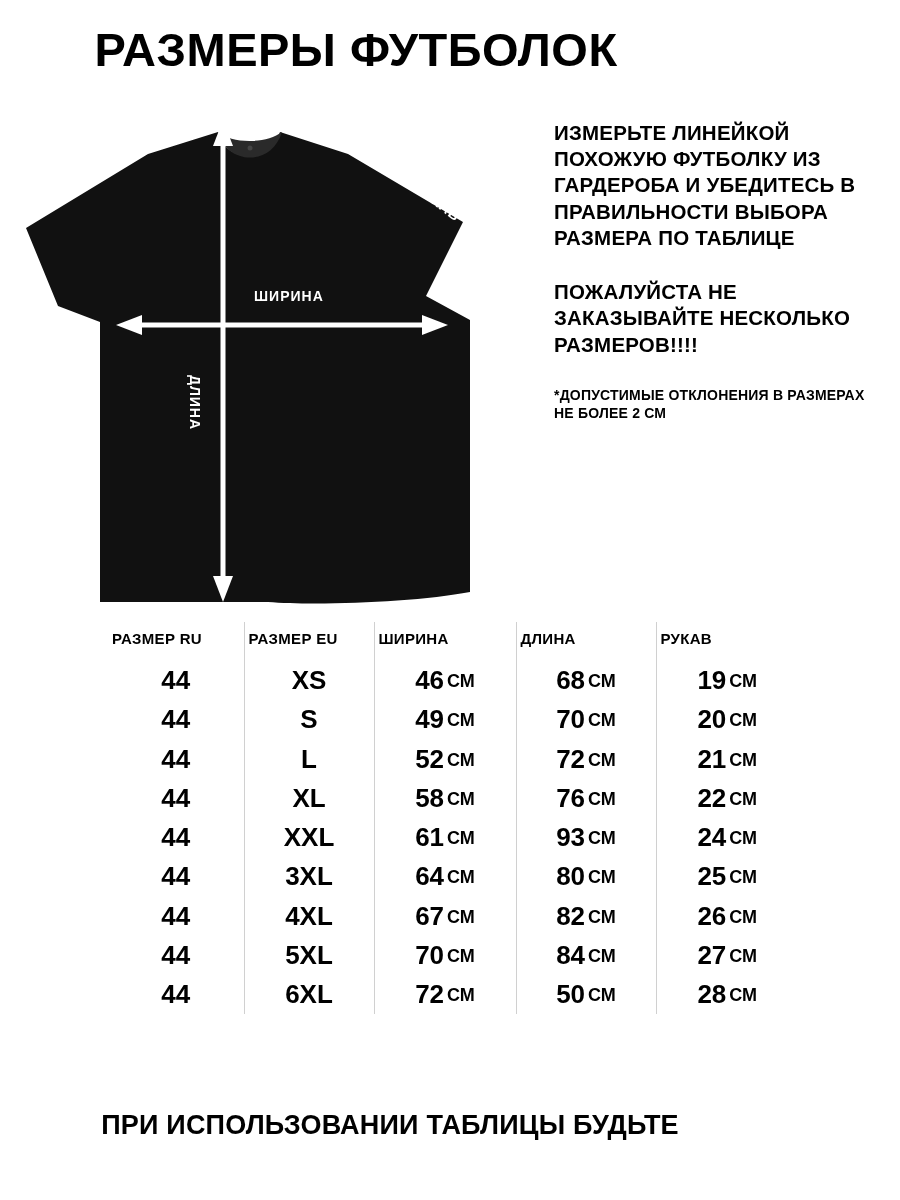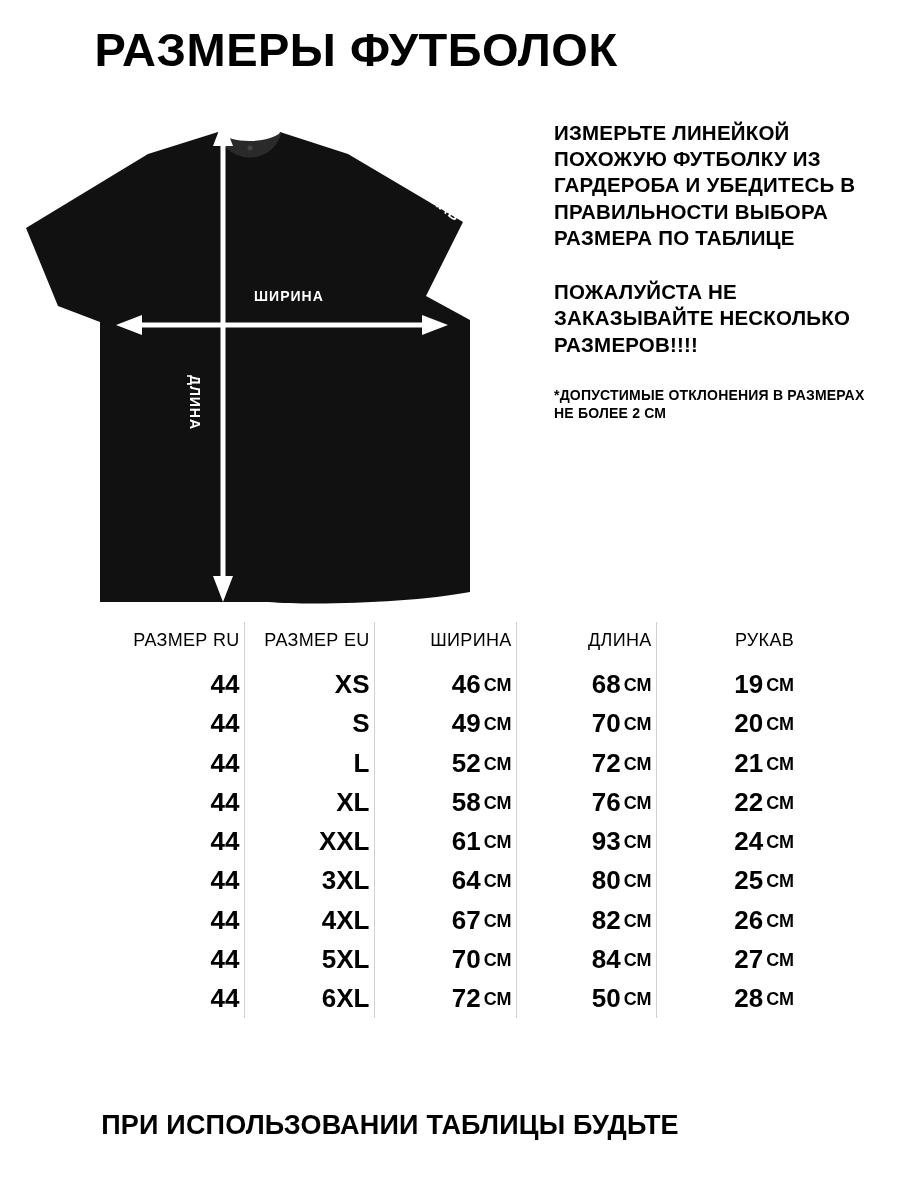--- a/index.html
+++ b/index.html
@@ -75,31 +75,31 @@
     position: absolute;
     left: 108px;
     top: 622px;
     width: 690px;
   }
   table {
     border-collapse: collapse;
     width: 690px;
   }
   thead th {
-    font-size: 18px;
-    font-weight: normal;
+    font-size: 15px;
+    font-weight: bold;
     padding: 8px 4px 14px 4px;
-    text-align: right;
+    text-align: left;
     letter-spacing: 0.3px;
     border-right: 1px solid #d0d0d0;
     white-space: nowrap;
   }
   thead th:last-child { border-right: none; }
   tbody td {
-    text-align: right;
+    text-align: center;
     padding: 3px 4px;
     border-right: 1px solid #d0d0d0;
     font-weight: bold;
     font-size: 26px;
     line-height: 1.28;
     white-space: nowrap;
   }
   tbody td:last-child { border-right: none; }
   .unit {
     font-size: 18px;

